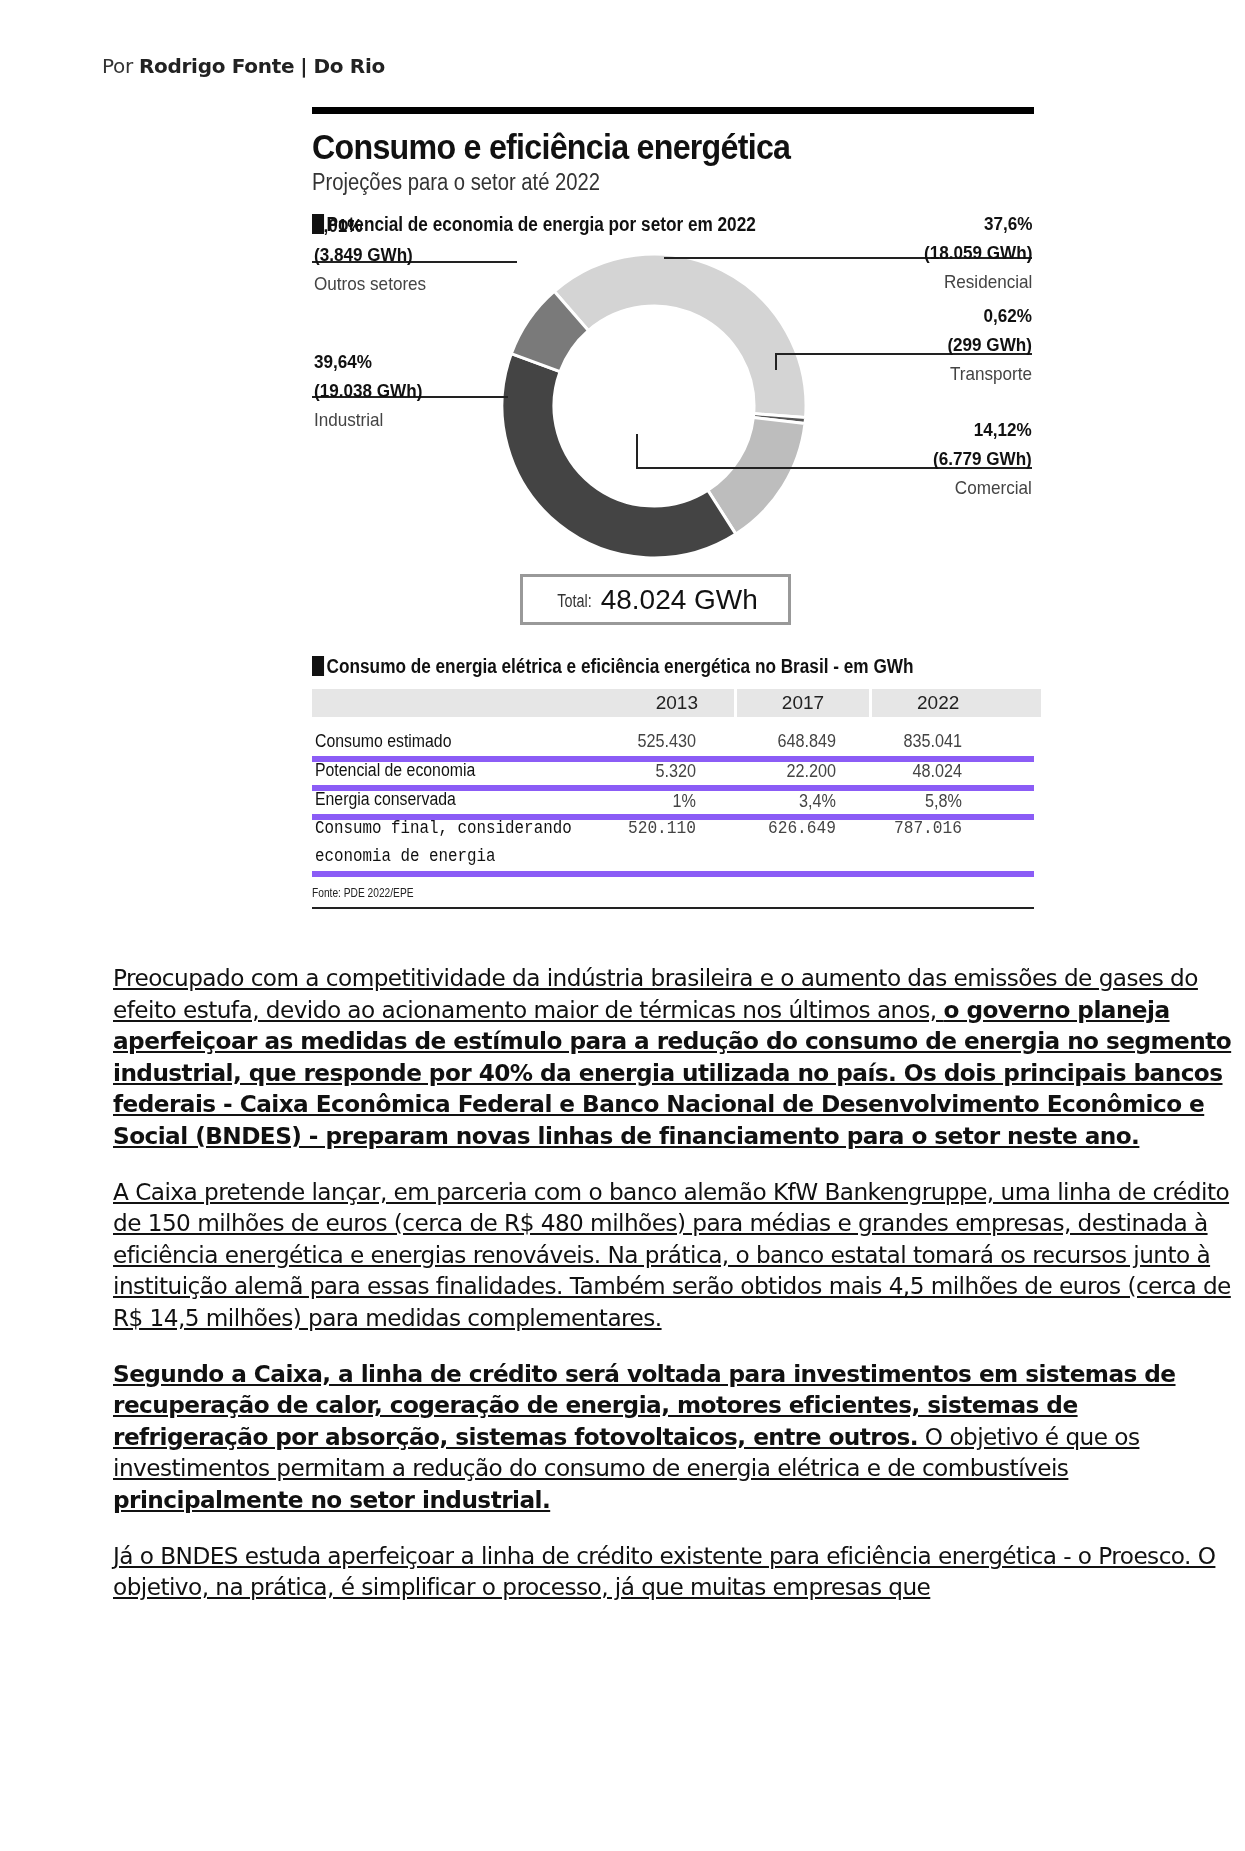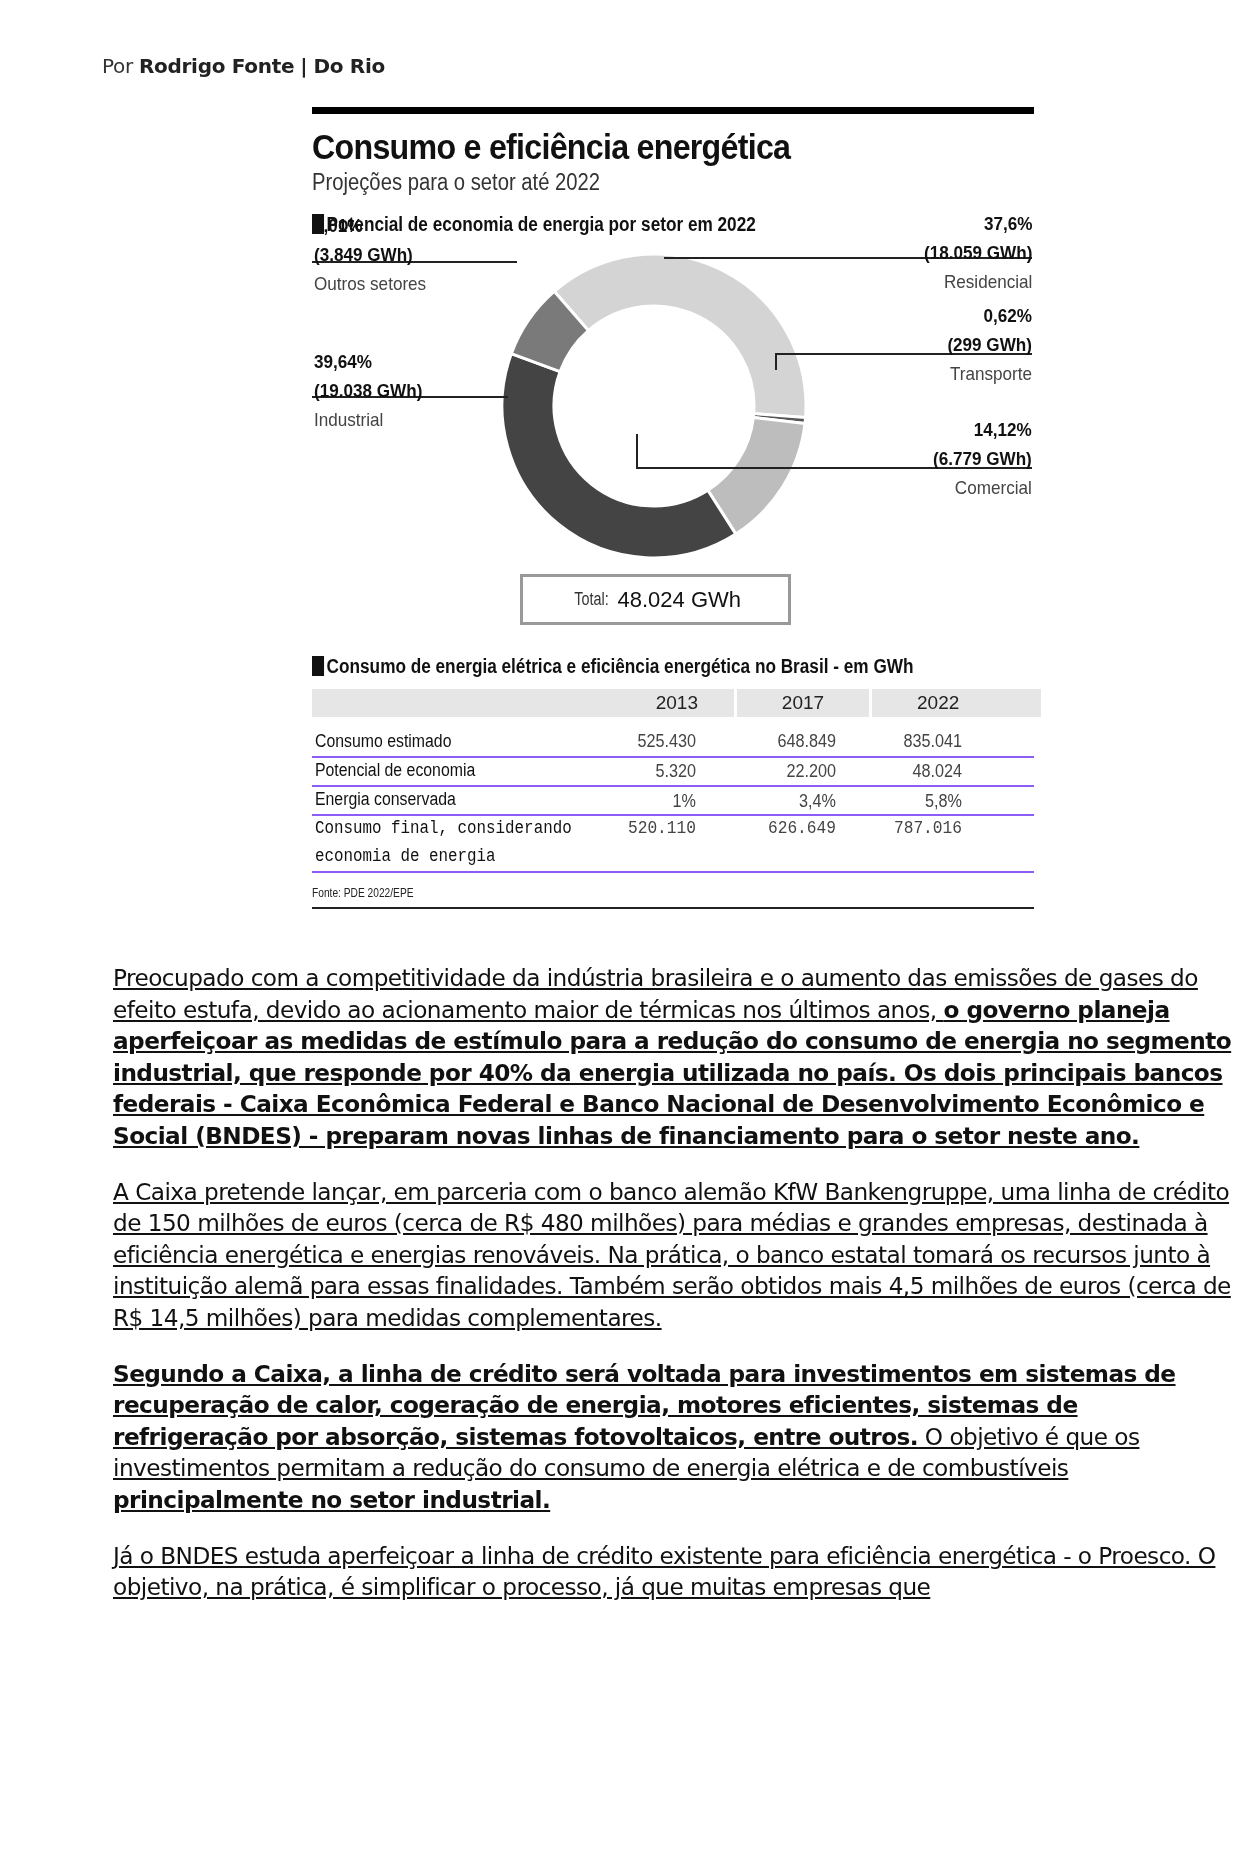--- a/index.html
+++ b/index.html
@@ -13,25 +13,25 @@
   .sec-head { position:absolute; left:0; font-size:20px; font-weight:bold; color:#111; transform:scaleX(0.86); transform-origin:left; white-space:nowrap; }
   .sec-head .sq { display:inline-block; width:14px; height:20px; background:#111; vertical-align:-3px; margin-right:3px; }
   .lbl { position:absolute; font-size:19px; line-height:29px; white-space:nowrap; }
   .lbl .v { font-weight:bold; color:#111; }
   .lbl .n { color:#444; }
   .lbl.left { text-align:left; transform:scaleX(0.9); transform-origin:left; }
   .lbl.right { text-align:right; transform:scaleX(0.9); transform-origin:right; }
   svg.donut { position:absolute; left:0; top:0; }
   .total-box { position:absolute; left:208px; top:467px; width:271px; height:51px; border:3px solid #999; box-sizing:border-box; text-align:center; }
   .total-box .t1 { font-size:18px; color:#333; vertical-align:2px; transform:scaleX(0.8); display:inline-block; }
-  .total-box .t2 { font-size:22px; color:#111; line-height:46px; }
+  .total-box .t2 { font-size:28px; color:#111; line-height:46px; }
   .tbl { position:absolute; left:0; top:582px; width:722px; }
   .thead { position:absolute; left:0; top:0; width:718px; height:28px; }
   .thead .c { position:absolute; top:0; height:28px; background:#e6e6e6; font-size:19px; line-height:28px; text-align:center; color:#222; }
-  .row { position:absolute; left:0; width:722px; border-bottom:2px solid #8b5cf6; }
+  .row { position:absolute; left:0; width:722px; border-bottom:6px solid #8b5cf6; }
   .row .rl { position:absolute; left:3px; font-size:18px; line-height:29px; color:#111; transform:scaleX(0.88); transform-origin:left; white-space:nowrap; }
   .row .rv { position:absolute; font-size:18px; line-height:29px; color:#444; text-align:right; width:100px; transform:scaleX(0.9); transform-origin:right; }
   .fonte { position:absolute; left:0; top:779px; font-size:12px; color:#222; transform:scaleX(0.85); transform-origin:left; }
   .bottomline { position:absolute; left:0; top:800px; width:722px; height:2px; background:#222; }
   .article { position:absolute; left:102px; top:962px; width:1130px; font-family:"DejaVu Sans", sans-serif; font-size:23.2px; line-height:31.6px; color:#111; letter-spacing:-0.55px; }
   .article p { margin:0 0 24px 11px;text-decoration:underline; }
   .article b { font-weight:bold; }
 </style>
 </head>
 <body>

